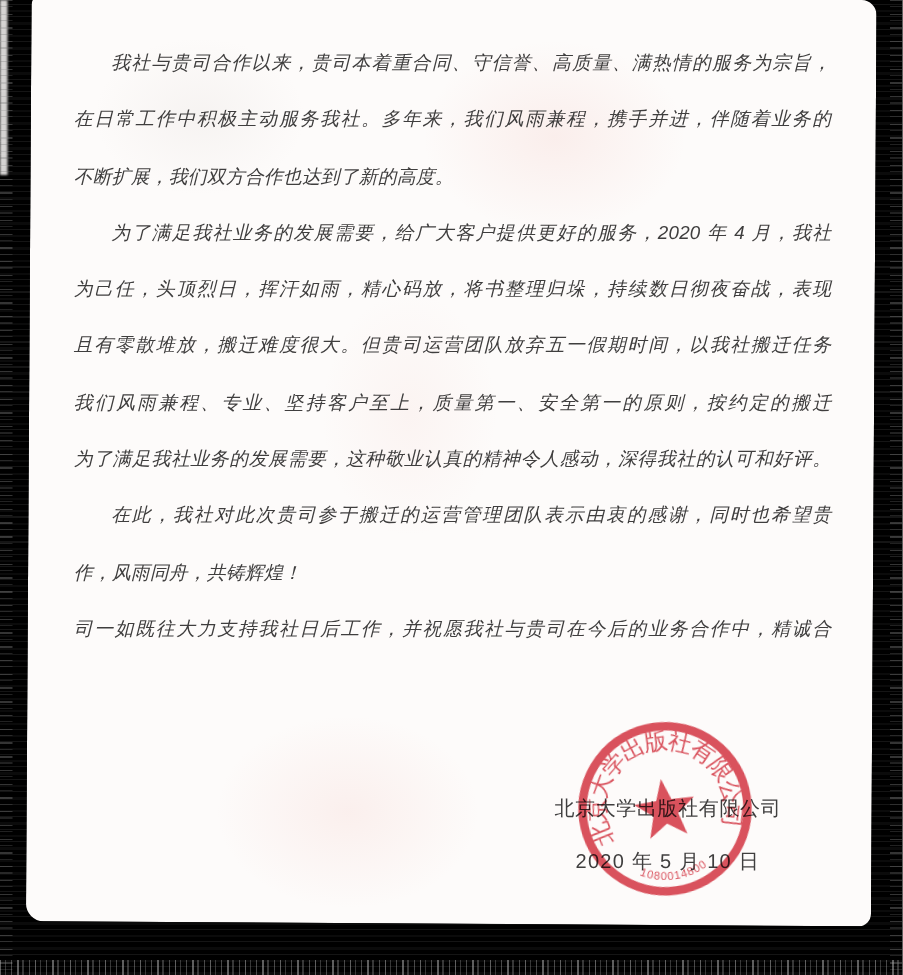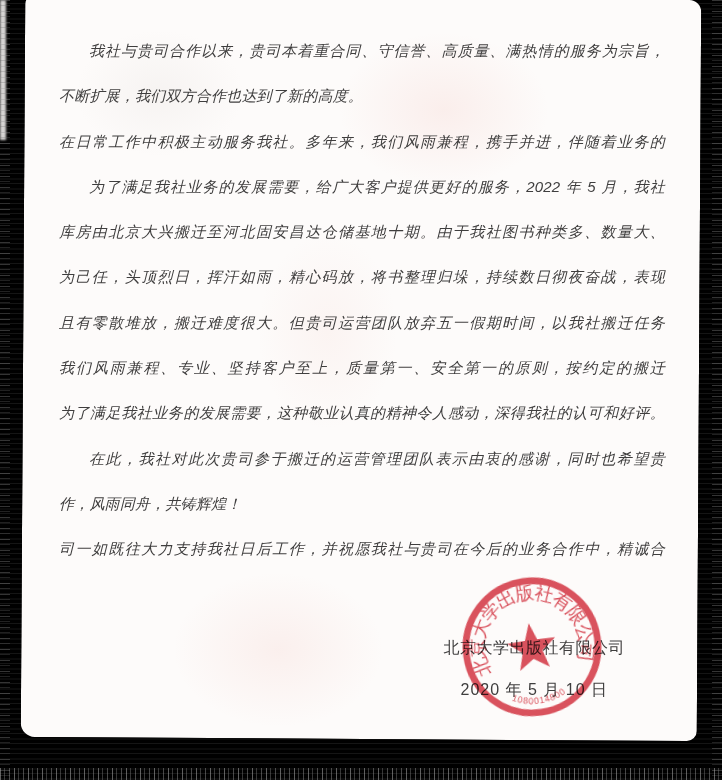--- a/index.html
+++ b/index.html
@@ -87,24 +87,23 @@
 
   <div class="paper"></div>
   <div class="paper-sliver"></div>
   <div class="noise-side noise-left"></div>
   <div class="noise-side noise-right"></div>
 
   <div class="content">
 
     <div class="letter-body">
         <div class="line first just">我社与贵司合作以来，贵司本着重合同、守信誉、高质量、满热情的服务为宗旨，</div>
+        <div class="line just">在日常工作中积极主动服务我社。多年来，我们风雨兼程，携手并进，伴随着业务的</div>
         <div class="line">不断扩展，我们双方合作也达到了新的高度。</div>
-        <div class="line just">在日常工作中积极主动服务我社。多年来，我们风雨兼程，携手并进，伴随着业务的</div>
-        <div class="line first just">为了满足我社业务的发展需要，给广大客户提供更好的服务，2022 年 5 月，我社</div>
-        <div class="line just">库房由北京大兴搬迁至河北固安昌达仓储基地十期。由于我社图书种类多、数量大、</div>
+        <div class="line first just">为了满足我社业务的发展需要，给广大客户提供更好的服务，2020 年 4 月，我社</div>
         <div class="line just">为己任，头顶烈日，挥汗如雨，精心码放，将书整理归垛，持续数日彻夜奋战，表现</div>
         <div class="line just">且有零散堆放，搬迁难度很大。但贵司运营团队放弃五一假期时间，以我社搬迁任务</div>
         <div class="line just">我们风雨兼程、专业、坚持客户至上，质量第一、安全第一的原则，按约定的搬迁</div>
         <div class="line just">为了满足我社业务的发展需要，这种敬业认真的精神令人感动，深得我社的认可和好评。</div>
         <div class="line first just">在此，我社对此次贵司参于搬迁的运营管理团队表示由衷的感谢，同时也希望贵</div>
         <div class="line">作，风雨同舟，共铸辉煌！</div>
         <div class="line just">司一如既往大力支持我社日后工作，并祝愿我社与贵司在今后的业务合作中，精诚合</div>
       </div>
 
     <div class="sig-area">

